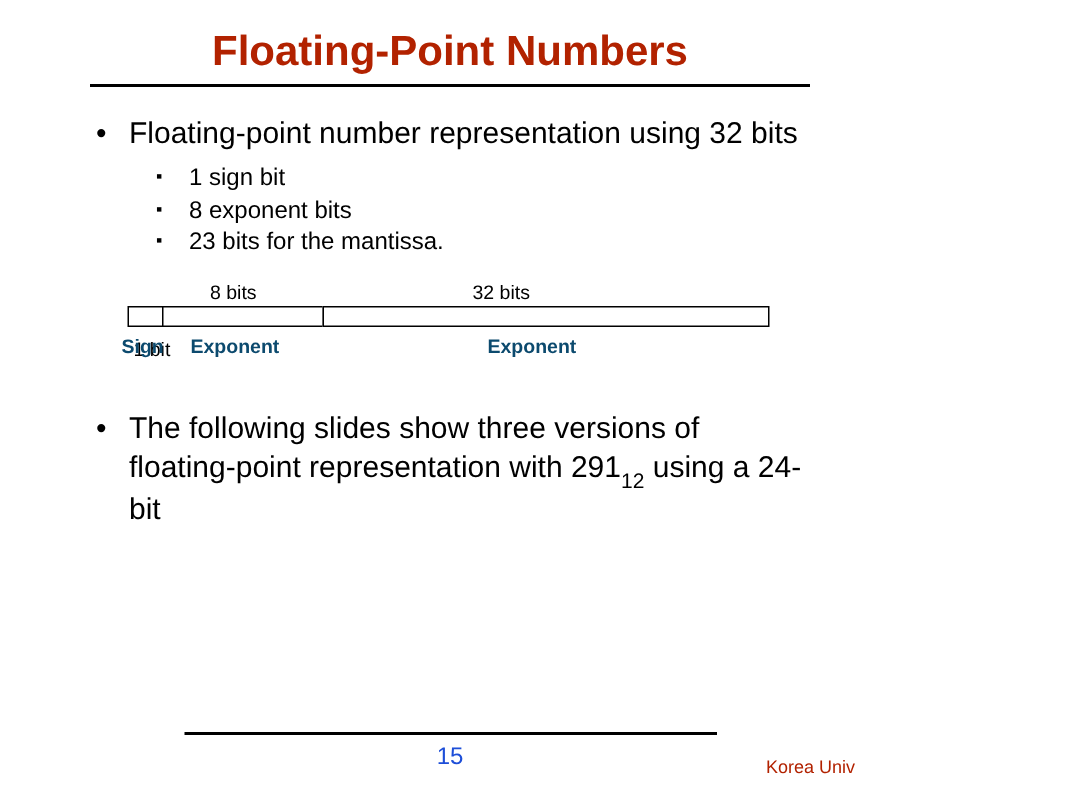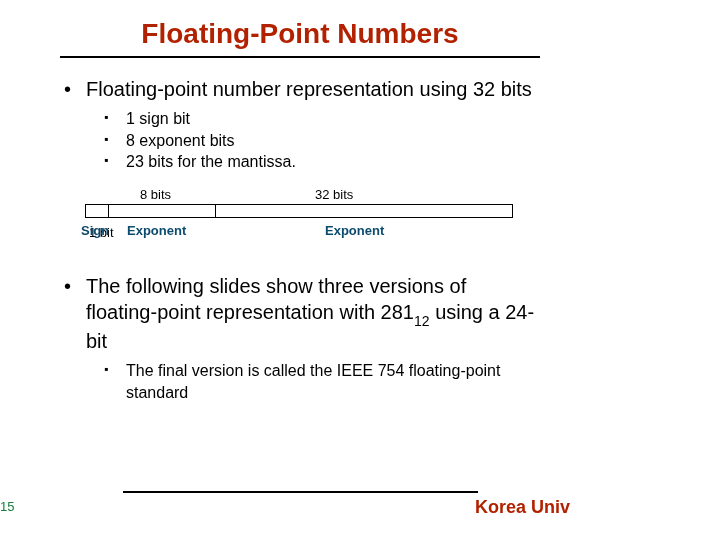--- a/index.html
+++ b/index.html
@@ -113,30 +113,30 @@
     right: 0;
     bottom: 26px;
   }
   .rule-bottom {
     margin: 0 auto 6px auto;
     width: 355px;
     border: 0;
     border-top: 2px solid #000;
   }
   .page-num {
-    text-align: left;
-    font-size: 13px;
-    color: #15803d;
+    text-align: center;
+    font-size: 16px;
+    color: #1d4ed8;
   }
   .org {
     position: absolute;
     right: 30px;
     bottom: 22px;
-    font-size: 18px;
-    font-weight: bold;
+    font-size: 12px;
+    font-weight: normal;
     color: #b22200;
   }
 </style>
 </head>
 <body>
 
 <div class="slide">
 
   <div class="title">Floating-Point Numbers</div>
   <hr class="rule-top">
@@ -162,24 +162,21 @@
       <div class="box" style="left:23px; width:108px;"></div>
       <div class="box" style="left:130px; width:298px;"></div>
 
       <div class="blabel" style="left:-4px;">Sign</div>
       <div class="blabel" style="left:42px;">Exponent</div>
       <div class="blabel" style="left:240px;">Exponent</div>
     </div>
 
     <ul class="level1">
       <li>
-        <span>The following slides show three versions of floating-point representation with 281</span><span class="sub">12</span><span> using a 24-bit</span>
-        <ul class="level2">
-          <li>The final version is called the IEEE 754 floating-point standard</li>
-        </ul>
+        <span>The following slides show three versions of floating-point representation with 291</span><span class="sub">12</span><span> using a 24-bit</span>
       </li>
     </ul>
   </div>
 
   <div class="footer-area">
     <hr class="rule-bottom">
     <div class="page-num">15</div>
   </div>
 
   <div class="org">Korea Univ</div>

